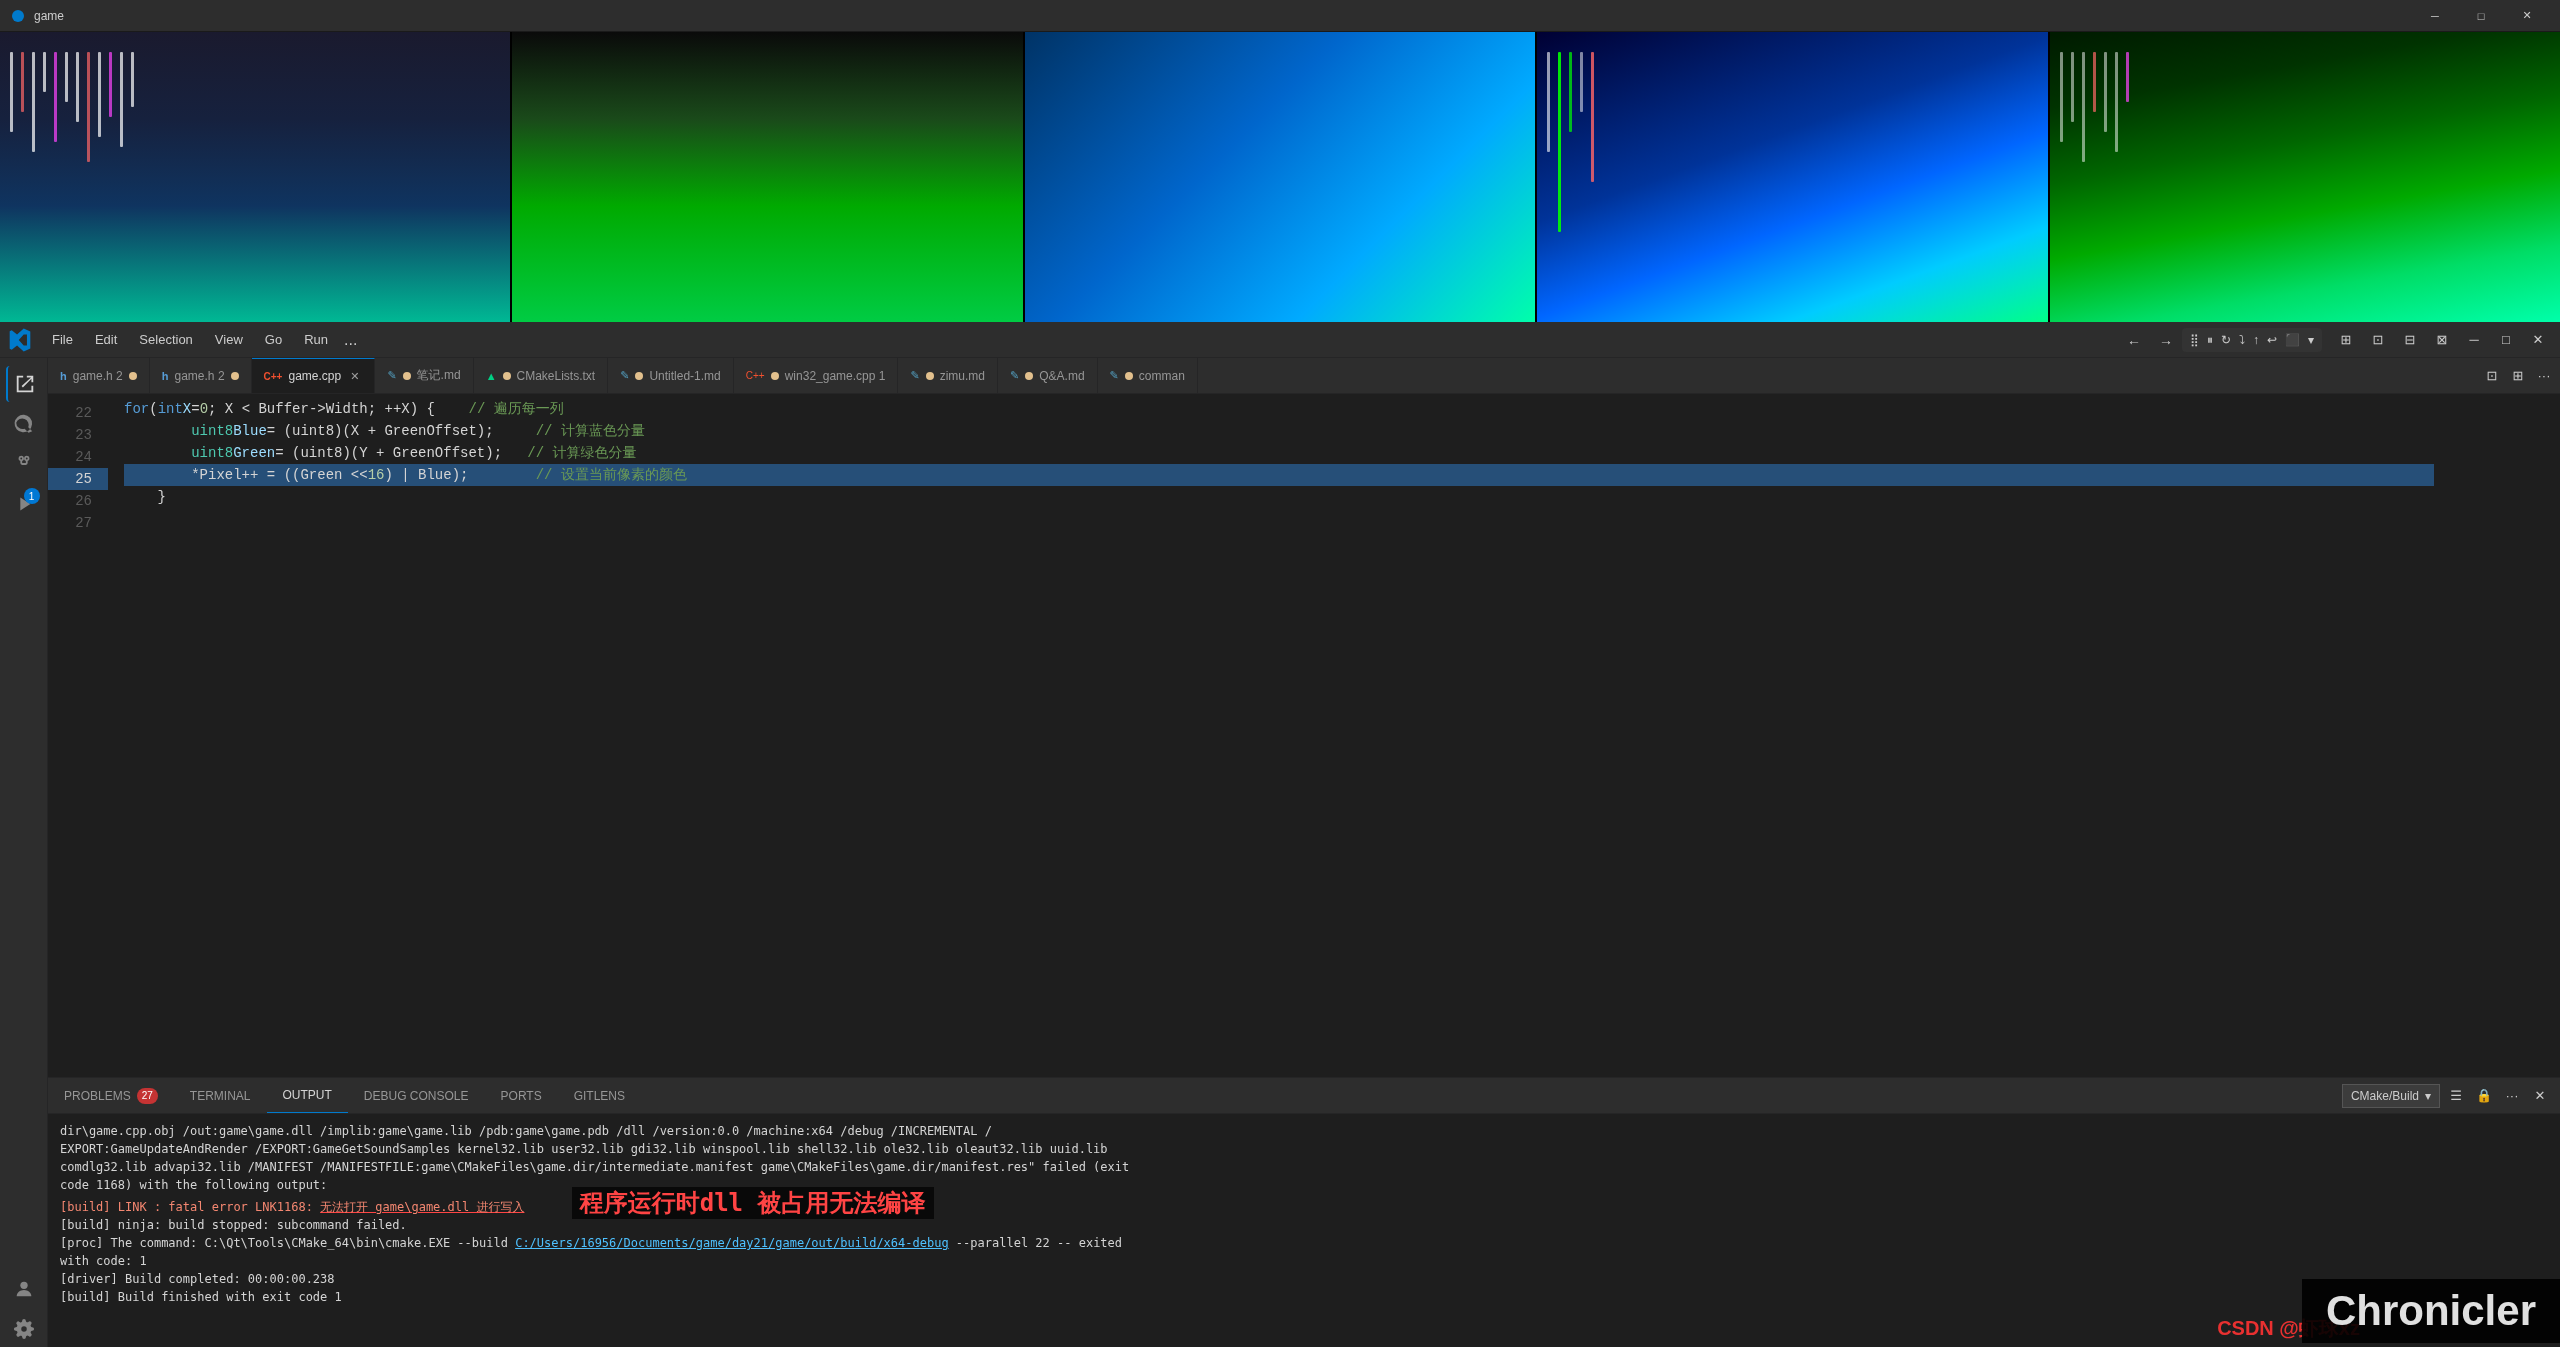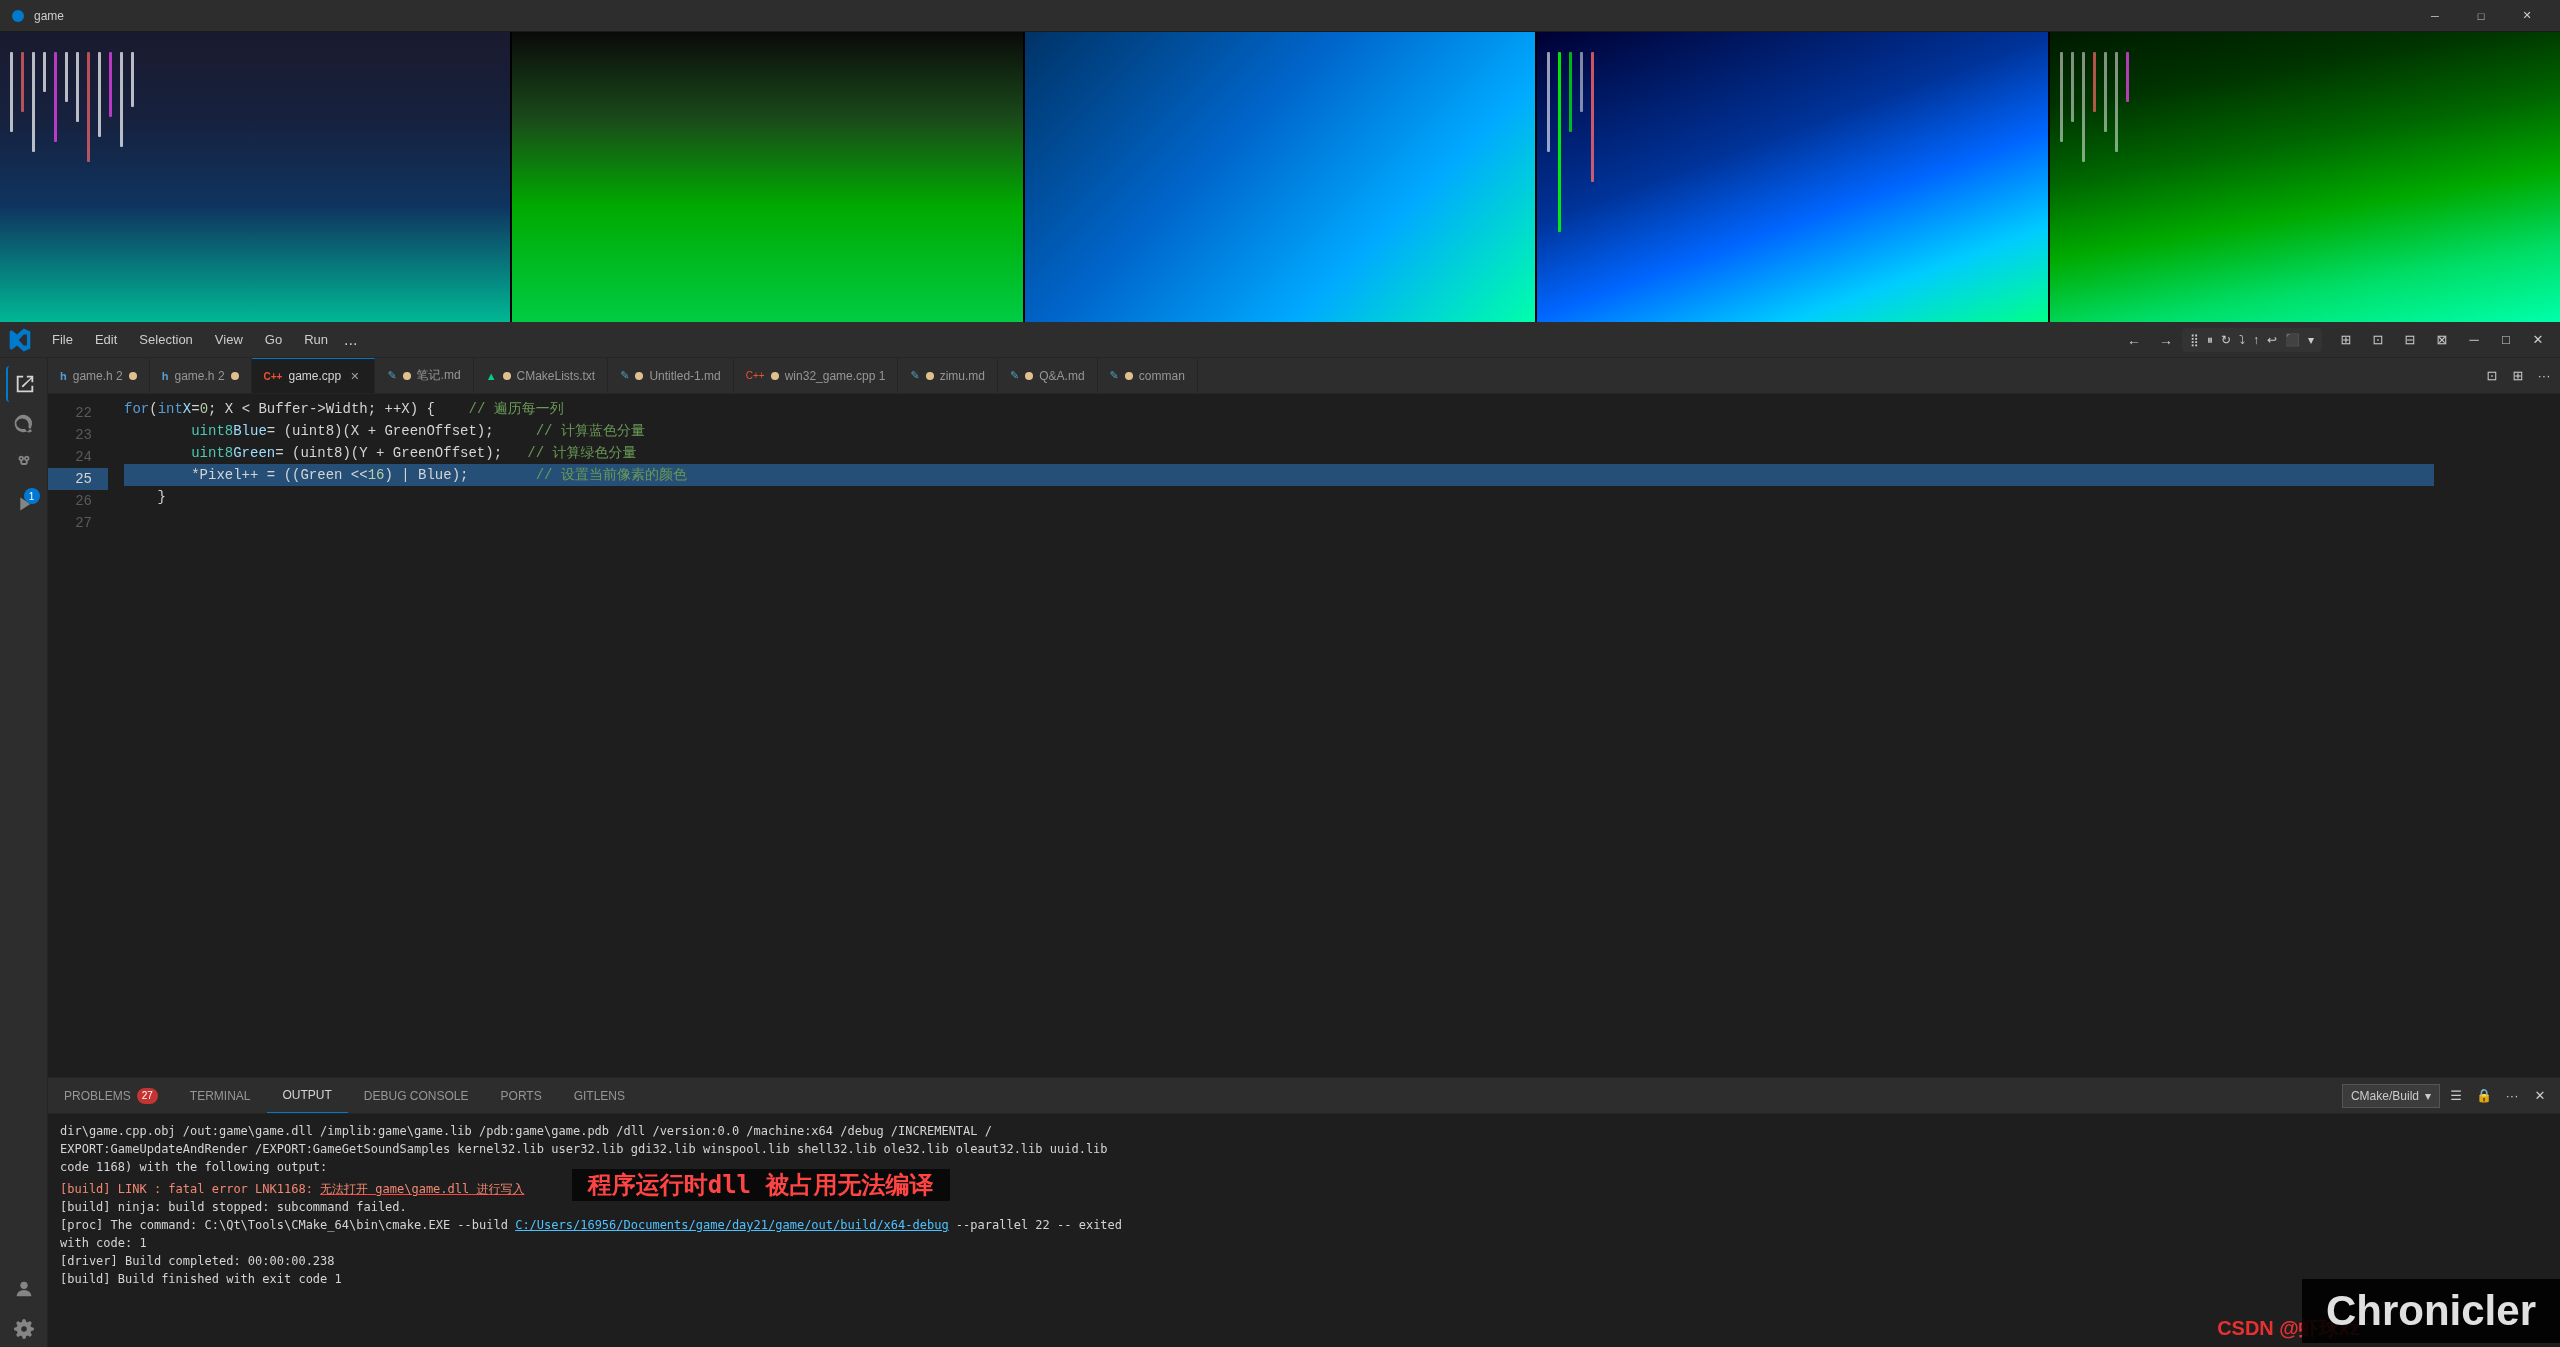--- a/index.html
+++ b/index.html
@@ -420,21 +420,21 @@
       position: relative;
     }
     .output-error { color: #f48771; }
     .output-normal { color: #d4d4d4; }
     .output-link { color: #4fc1ff; text-decoration: underline; }
     .annotation-red {
       color: #ff4444;
       font-size: 24px;
       font-weight: bold;
       background: rgba(0,0,0,0.7);
-      padding: 2px 16px;
+      padding: 2px 8px;
     }
     .underline-red {
       text-decoration: underline;
       text-decoration-color: #ff4444;
     }
 
     
     .chronicler-badge {
       position: absolute;
       right: 0;
@@ -722,20 +722,21 @@
               <div class="panel-ctrl-btn">☰</div>
               <div class="panel-ctrl-btn">🔒</div>
               <div class="panel-ctrl-btn">···</div>
               <div class="panel-ctrl-btn">✕</div>
             </div>
           </div>
 
           <div class="output-content" style="position:relative;">
             <div class="output-normal">dir\game.cpp.obj /out:game\game.dll /implib:game\game.lib /pdb:game\game.pdb /dll /version:0.0 /machine:x64 /debug /INCREMENTAL /</div>
             <div class="output-normal">EXPORT:GameUpdateAndRender /EXPORT:GameGetSoundSamples kernel32.lib user32.lib gdi32.lib winspool.lib shell32.lib ole32.lib oleaut32.lib uuid.lib</div>
+            <div class="output-normal">comdlg32.lib advapi32.lib /MANIFEST /MANIFESTFILE:game\CMakeFiles\game.dir/intermediate.manifest game\CMakeFiles\game.dir/manifest.res" failed (exit</div>
             <div class="output-normal">code 1168) with the following output:</div>
             <div class="output-error">
               <span>[build] LINK : fatal error LNK1168: </span>
               <span class="underline-red">无法打开 game\game.dll 进行写入</span>
               <span class="annotation-red" style="margin-left:40px;">程序运行时dll 被占用无法编译</span>
             </div>
             <div class="output-normal">[build] ninja: build stopped: subcommand failed.</div>
             <div class="output-normal">[proc] The command: C:\Qt\Tools\CMake_64\bin\cmake.EXE --build <span class="output-link">C:/Users/16956/Documents/game/day21/game/out/build/x64-debug</span> --parallel 22 -- exited</div>
             <div class="output-normal">with code: 1</div>
             <div class="output-normal">[driver] Build completed: 00:00:00.238</div>

